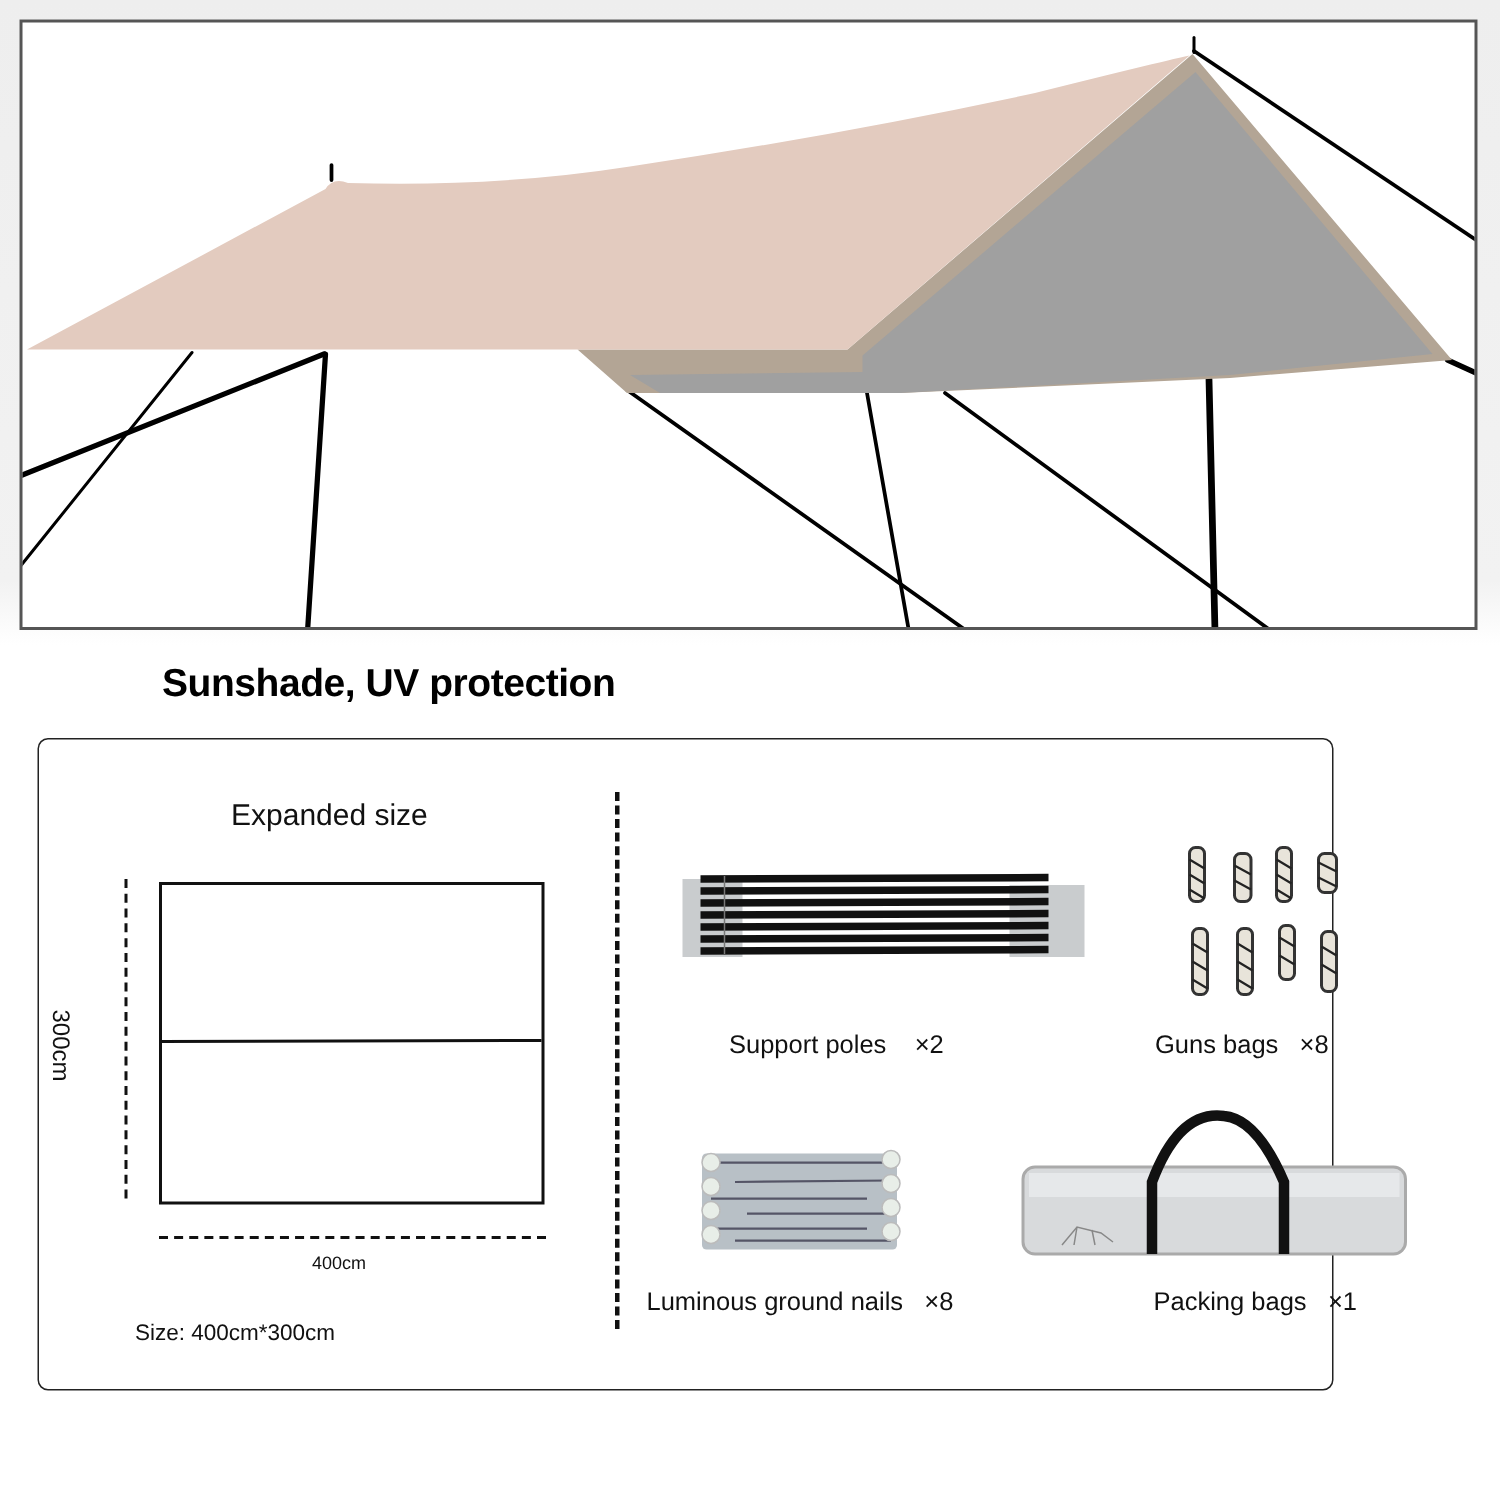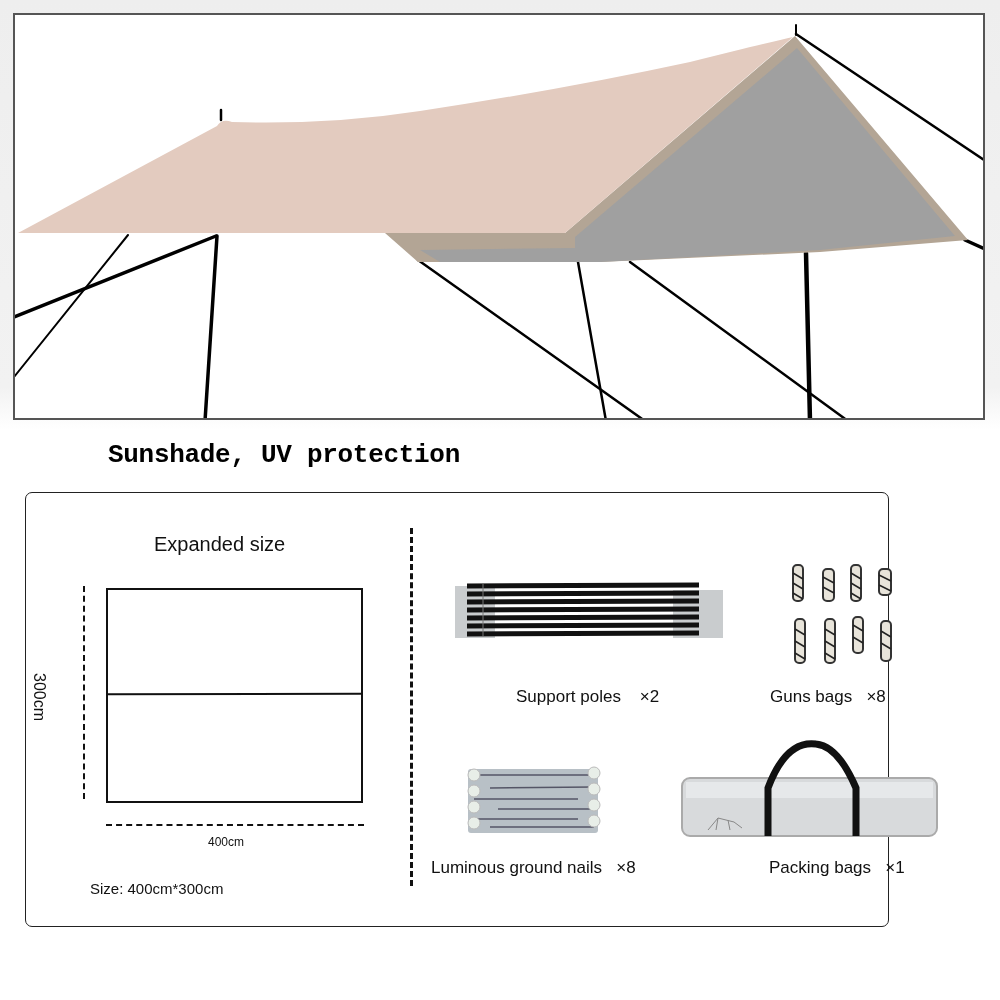--- a/index.html
+++ b/index.html
@@ -13,21 +13,21 @@
     position: absolute; left: 0; top: 0; width: 1000px; height: 430px;
     background: linear-gradient(to bottom, #eeeeee 0%, #f2f2f2 90%, #ffffff 100%);
   }
   .hero-frame {
     position: absolute; left: 13px; top: 13px; width: 972px; height: 407px;
     box-sizing: border-box; border: 2px solid #555; background: #fff; overflow: hidden;
   }
   .hero-frame svg { position: absolute; left: -15px; top: -15px; }
   .headline {
     position: absolute; top: 436px; left: 0; width: 1000px; height: 40px;
-    font-family: Liberation Mono, monospace; font-weight: bold; font-size: 26px;
+    font-family: Liberation Sans, sans-serif; font-weight: bold; font-size: 26px;
     letter-spacing: -0.3px; color: #000;
   }
   .headline span { position: absolute; top: 4px; white-space: nowrap; }
   .headline .h1 { left: 108px; }
   .headline .h2 { left: 476px; }
 
   .spec-box {
     position: absolute; left: 25px; top: 492px; width: 864px; height: 435px;
     box-sizing: border-box; border: 1.5px solid #222; border-radius: 7px; background: #fff;
   }
@@ -105,21 +105,21 @@
       <line x1="16" y1="26" x2="248" y2="25"></line>
       <line x1="16" y1="34" x2="248" y2="33"></line>
       <line x1="16" y1="42" x2="248" y2="41"></line>
       <line x1="16" y1="50" x2="248" y2="49"></line>
       <line x1="16" y1="58" x2="248" y2="57"></line>
     </g>
     <g stroke="#777" stroke-width="1">
         <line x1="32" y1="8" x2="32" y2="60"></line>
       </g>
   </svg>
-  <span class="abs label item-label" style="left:460px; top:194px;margin-left:30px;">
+  <span class="abs label item-label" style="left:460px; top:194px;">
     <span>Support poles</span>&nbsp;&nbsp;&nbsp;&nbsp;<span>×2</span>
   </span>
 
   <svg class="item-img" style="left:755px; top:68px;" width="120" height="112" viewBox="0 0 120 112">
     <g fill="#e8e4da" stroke="#333" stroke-width="2">
       <rect x="12" y="4" width="10" height="36" rx="4"></rect>
       <rect x="42" y="8" width="11" height="32" rx="4"></rect>
       <rect x="70" y="4" width="10" height="36" rx="4"></rect>
       <rect x="98" y="8" width="12" height="26" rx="4"></rect>
       <rect x="14" y="58" width="10" height="44" rx="4"></rect>

